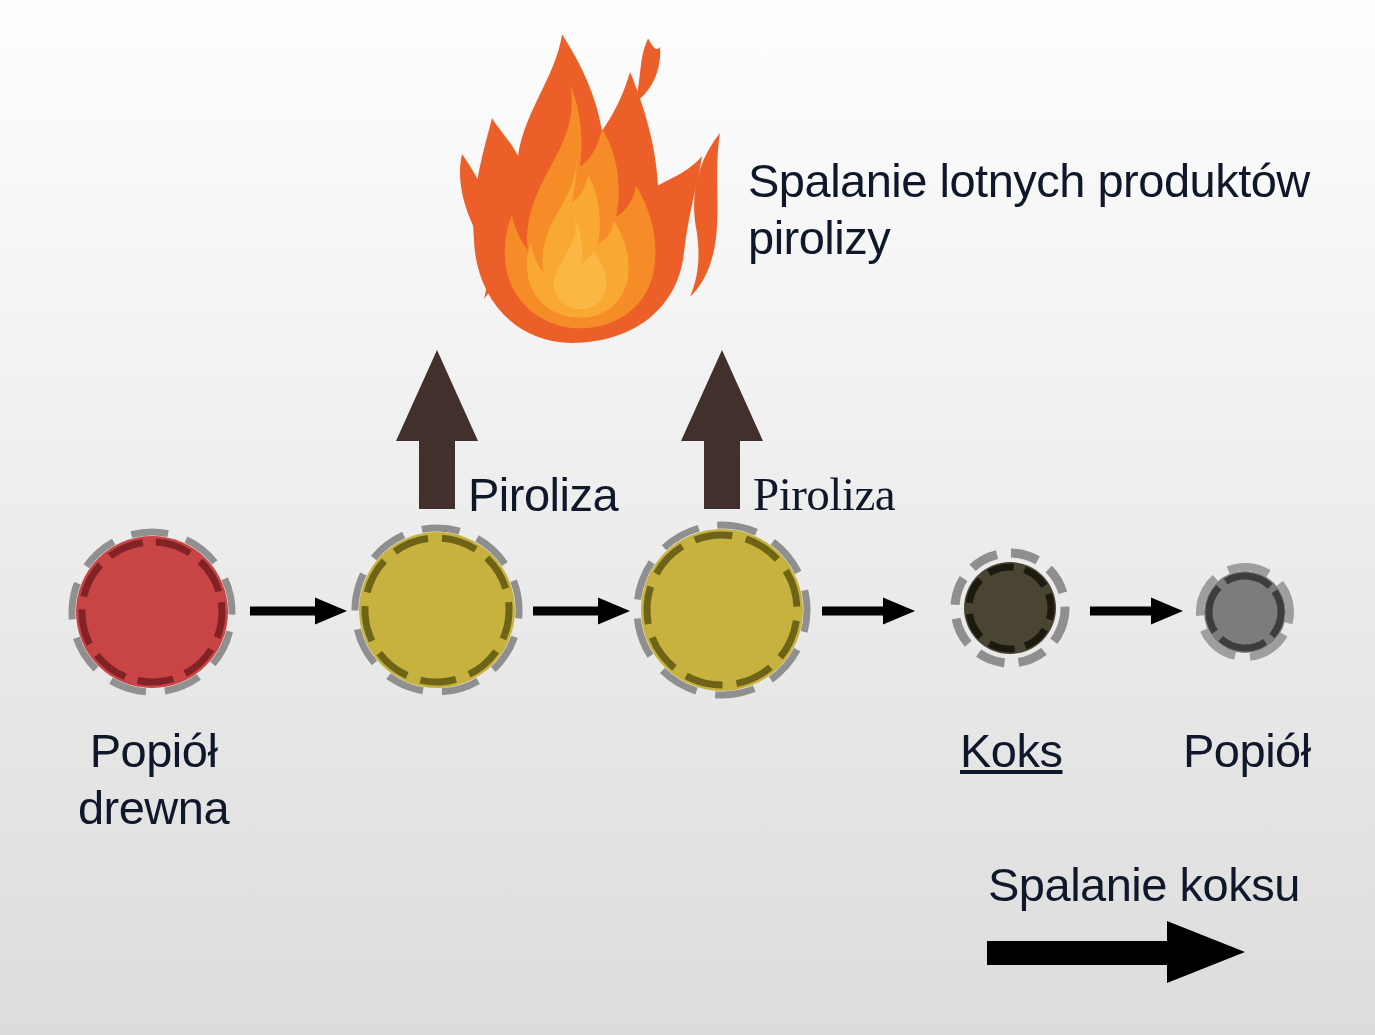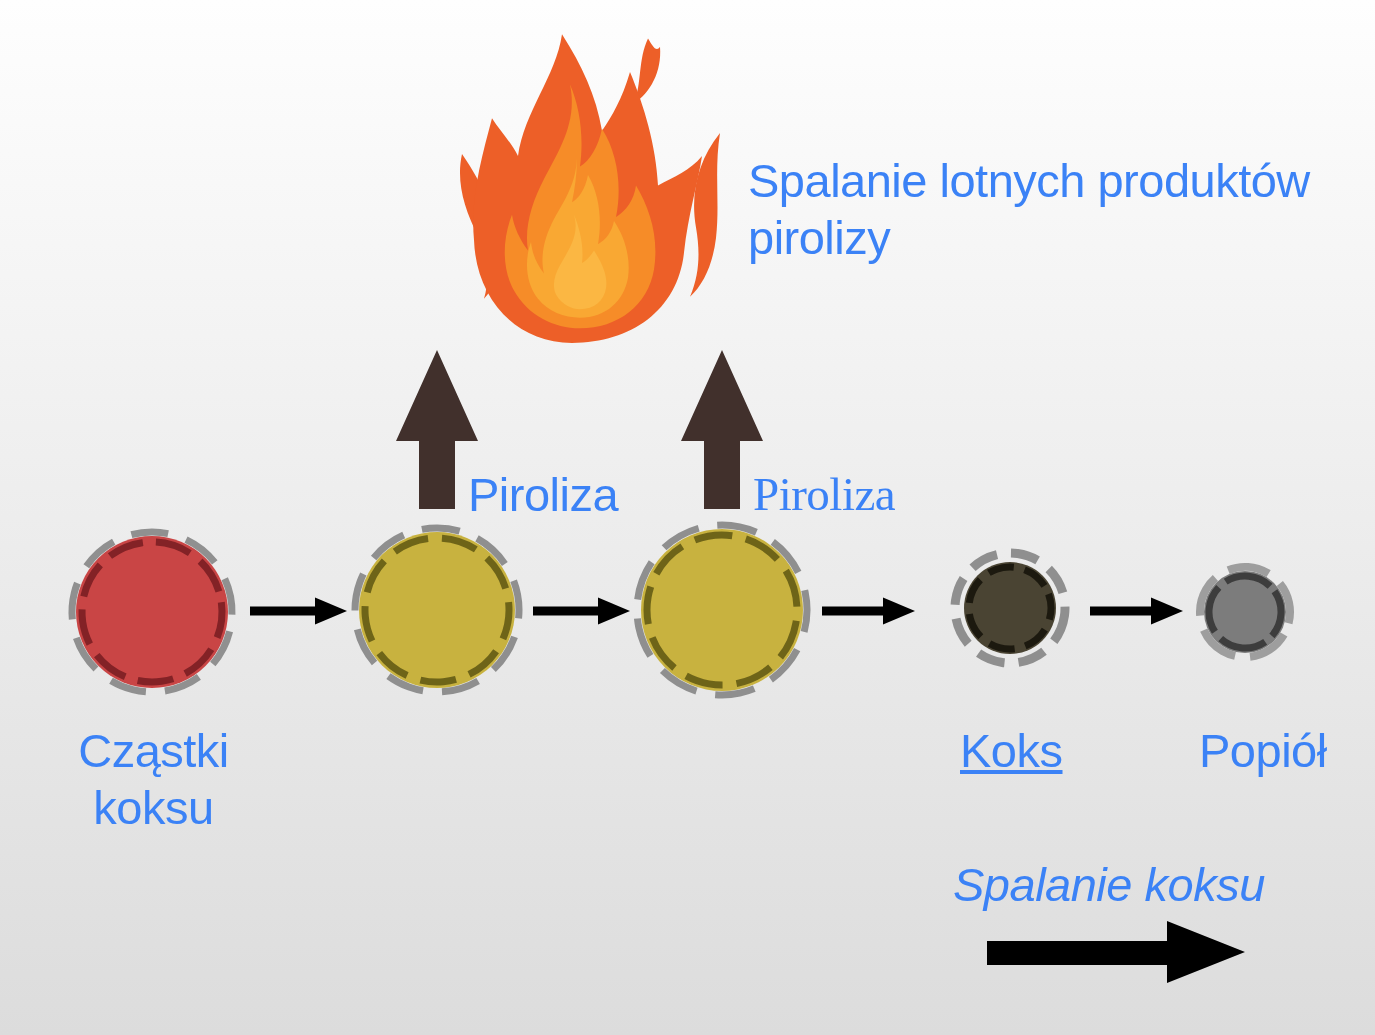--- a/index.html
+++ b/index.html
@@ -5,21 +5,21 @@
   html, body { margin: 0; padding: 0; }
   body {
     width: 1375px; height: 1035px;
     position: relative; overflow: hidden;
     font-family: "Liberation Sans", sans-serif;
     background: linear-gradient(#fefefe, #dcdcdc);
   }
   #scene { position: absolute; left: 0; top: 0; }
   .lbl {
     position: absolute;
-    color: #3b82f6;
+    color: #0f172a;
     font-size: 47px;
     line-height: 57px;
     white-space: pre-line;
     letter-spacing: -0.5px;
   }
   .center { text-align: center; }
 </style>
 </head>
 <body>
 
@@ -96,19 +96,19 @@
   <polygon points="987,941 1167,941 1167,921 1245,952 1167,983 1167,965 987,965" fill="#000000"></polygon>
 </svg>
 
 <div class="lbl" style="left:748px; top:152px;">Spalanie lotnych produktów
 pirolizy</div>
 
 <div class="lbl" style="left:468px; top:466px;">Piroliza</div>
 
 <div class="lbl" style="left:753px; top:466px;font-family:Liberation Serif, serif;">Piroliza</div>
 
-<div class="lbl center" style="left:56px; top:722px; width:195px;">Cząstki koksu</div>
+<div class="lbl center" style="left:56px; top:722px; width:195px;">Popiół drewna</div>
 
 <div class="lbl" style="left:960px; top:722px;text-decoration:underline;">Koks</div>
 
-<div class="lbl" style="left:1183px; top:722px;margin-left:16px;">Popiół</div>
+<div class="lbl" style="left:1183px; top:722px;">Popiół</div>
 
-<div class="lbl" style="left:953px; top:856px;font-style:italic;">Spalanie koksu</div>
+<div class="lbl" style="left:988px; top:856px;">Spalanie koksu</div>
 
 </body></html>

